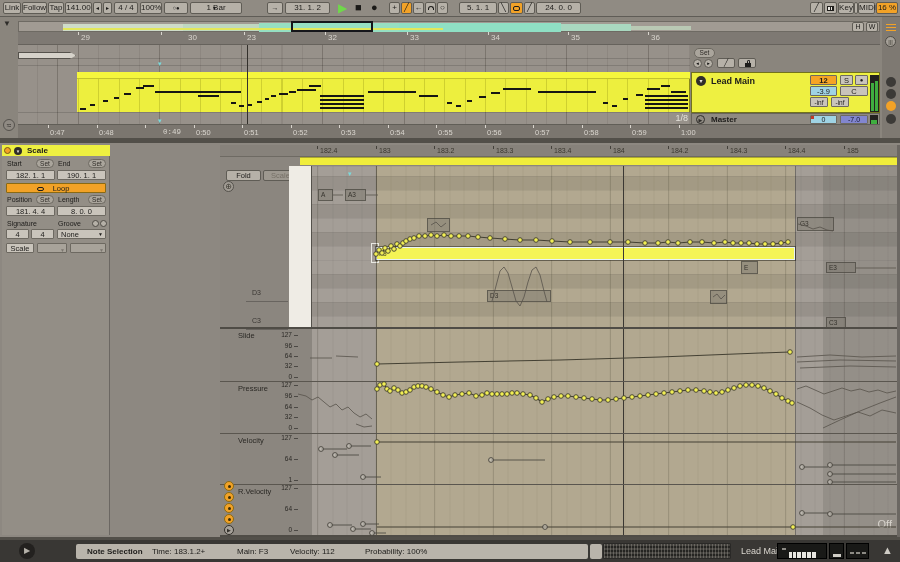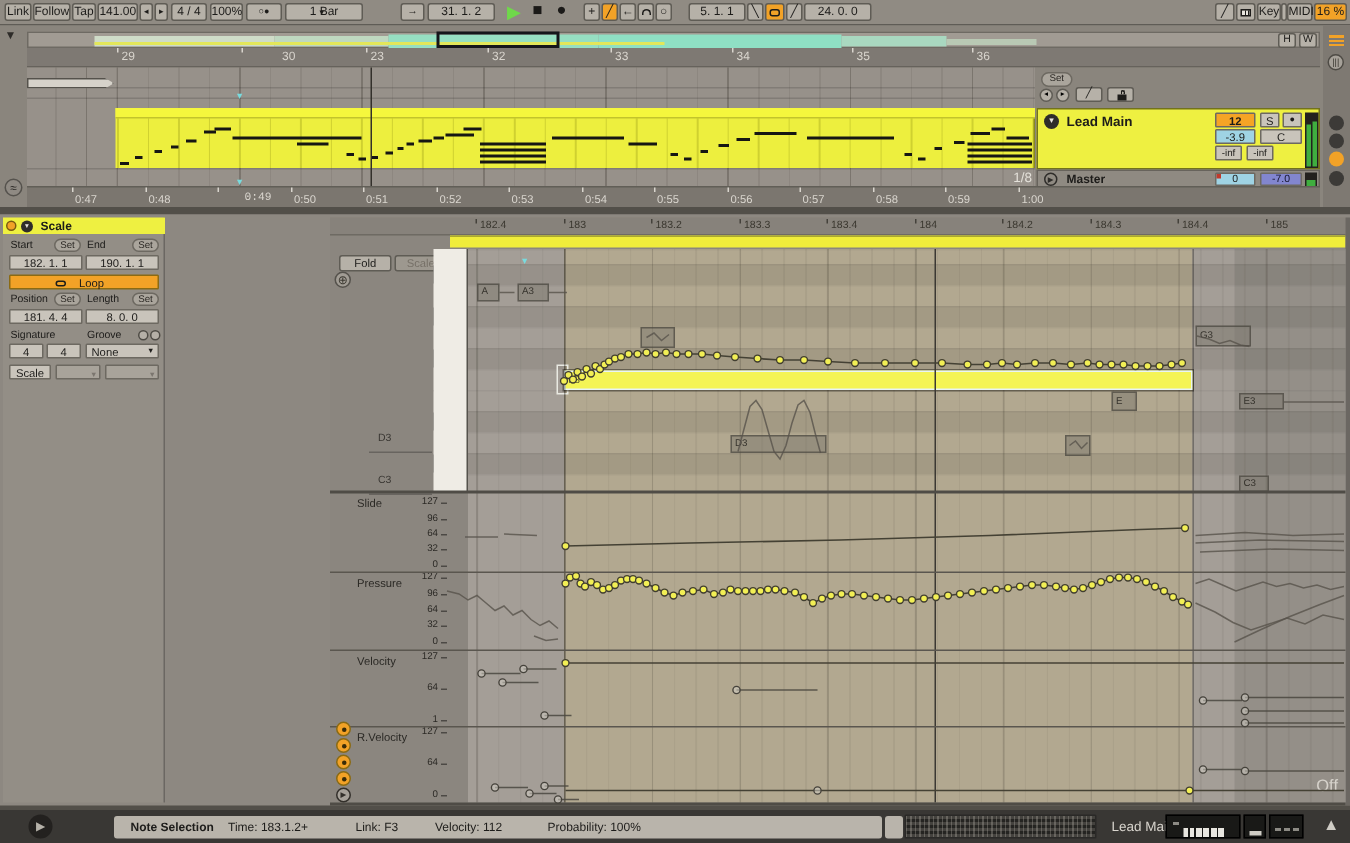--- a/index.html
+++ b/index.html
@@ -242,21 +242,21 @@
   <div class="txt" style="left:858px;top:518px;width:34px;text-align:right;font-size:11px;color:#d6d2cb;z-index:6;">Off</div>
   <div class="a" style="left:897px;top:145px;width:3px;height:392px;background:#6b6762;"></div>
 
   <div class="a" style="left:0;top:537px;width:900px;height:3px;background:#524f49;"></div>
 
   <div class="a" style="left:0;top:540px;width:900px;height:22px;background:#393734;"></div>
   <div class="a" style="left:19px;top:543px;width:16px;height:16px;border-radius:50%;background:#23211f;color:#b5b1a9;font-size:8px;text-align:center;line-height:15px;">▶</div>
   <div class="a" style="left:76px;top:544px;width:512px;height:15px;background:#b9b4ab;border-radius:2px;">
     <span class="txt" style="left:11px;top:3px;font-size:8px;font-weight:bold;">Note Selection</span>
     <span class="txt" style="left:76px;top:3px;font-size:8px;">Time: 183.1.2+</span>
-    <span class="txt" style="left:161px;top:3px;font-size:8px;">Link: F3</span>
+    <span class="txt" style="left:161px;top:3px;font-size:8px;">Main: F3</span>
     <span class="txt" style="left:214px;top:3px;font-size:8px;">Velocity: 112</span>
     <span class="txt" style="left:289px;top:3px;font-size:8px;">Probability: 100%</span>
   </div>
   <div class="a" style="left:590px;top:544px;width:12px;height:15px;background:#b9b4ab;border-radius:2px;"></div>
   <div class="a" style="left:603px;top:543px;width:128px;height:16px;background:#44423e;border:1px solid #2a2927;border-radius:1px;
        background-image:repeating-linear-gradient(90deg,rgba(190,185,175,.30) 0 1px,transparent 1px 3px),repeating-linear-gradient(0deg,transparent 0 2px,rgba(20,20,18,.65) 2px 4px);"></div>
   <div class="txt" style="left:741px;top:546px;font-size:9px;color:#d9d5ce;">Lead Main</div>
   <div class="a" style="left:777px;top:543px;width:50px;height:16px;background:#191917;border:1px solid #000;">
     <div class="a" style="left:11px;top:8px;width:27px;height:6px;background:linear-gradient(90deg,#e8e6e0 0 3px,#191917 3px 4px,#e8e6e0 4px 7px,#191917 7px 8px,#e8e6e0 8px 12px,#191917 12px 13px,#e8e6e0 13px 17px,#191917 17px 18px,#e8e6e0 18px 22px,#191917 22px 23px,#e8e6e0 23px 27px);"></div>
     <div class="a" style="left:4px;top:4px;width:4px;height:2px;background:#8c8a84;"></div>

